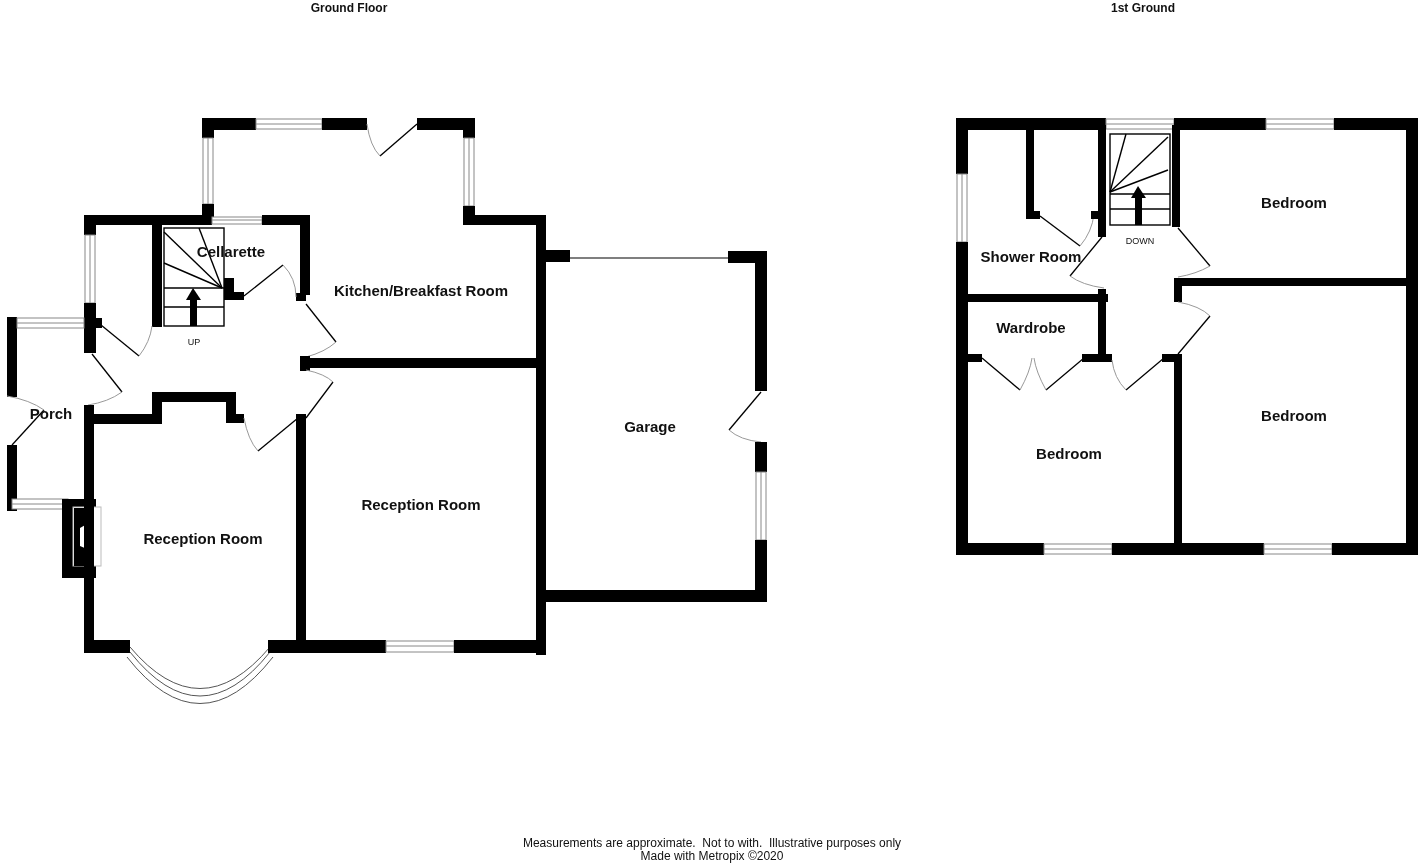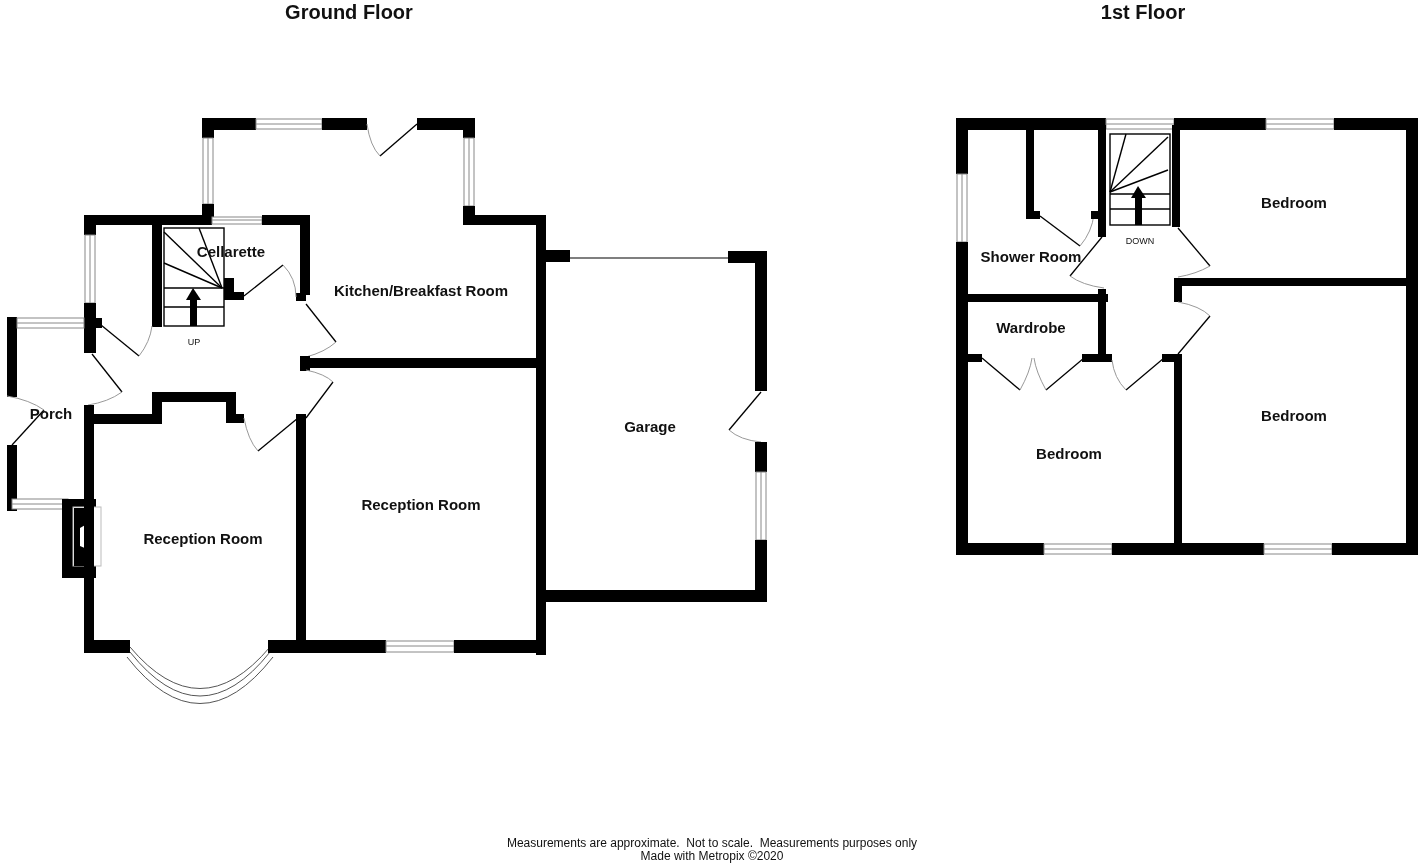--- a/index.html
+++ b/index.html
@@ -1,33 +1,33 @@
 <!DOCTYPE html>
 <html><head>
 <meta charset="utf-8">
 <style>
   html, body { margin:0; padding:0; background:#ffffff; }
   body { width:1424px; height:864px; position:relative; overflow:hidden; font-family:"Liberation Sans", sans-serif; }
-  .floor-title { position:absolute; top:1px; font-weight:bold; font-size:20px; color:#111; transform:translateX(-50%); white-space:nowrap; }
+  .floor-title { position:absolute; top:1px; font-weight:bold; font-size:12px; color:#111; transform:translateX(-50%); white-space:nowrap; }
   svg#plan { position:absolute; left:0; top:0; }
   .room-label { font-family:"Liberation Sans", sans-serif; font-weight:bold; font-size:15px; fill:#111; text-anchor:middle; dominant-baseline:middle; }
   .stair-label { font-family:"Liberation Sans", sans-serif; font-size:9px; fill:#111; text-anchor:middle; dominant-baseline:middle; }
   .wall { fill:#000; }
   .win { fill:#fff; stroke:#888; stroke-width:1; }
   .winline { stroke:#888; stroke-width:1; }
   .door { stroke:#000; stroke-width:1.3; fill:none; }
   .swing { stroke:#999; stroke-width:1; fill:none; }
   .stair { stroke:#000; stroke-width:1.4; fill:#fff; }
   .footer { position:absolute; left:712px; transform:translateX(-50%); text-align:center; font-size:12px; color:#111; line-height:13px; top:837px; white-space:nowrap; }
 </style>
 </head>
 <body>
 
 <div class="floor-title" style="left:349px;">Ground Floor</div>
-<div class="floor-title" style="left:1143px;">1st Floor</div>
+<div class="floor-title" style="left:1143px;">1st Ground</div>
 
 <svg id="plan" width="1424" height="864" viewBox="0 0 1424 864" xmlns="http://www.w3.org/2000/svg">
 
   <g>
 
     <rect class="wall" x="202" y="118" width="54" height="12"></rect>
     <rect class="win" x="256" y="119" width="66" height="10"></rect>
     <line class="winline" x1="256" y1="124" x2="322" y2="124"></line>
     <rect class="wall" x="322" y="118" width="45" height="12"></rect>
     <rect class="wall" x="417" y="118" width="58" height="12"></rect>
@@ -218,15 +218,15 @@
 
   <text class="stair-label" x="1140" y="242">DOWN</text>
   <text class="room-label" x="1031" y="258">Shower Room</text>
   <text class="room-label" x="1031" y="329">Wardrobe</text>
   <text class="room-label" x="1069" y="455">Bedroom</text>
   <text class="room-label" x="1294" y="204">Bedroom</text>
   <text class="room-label" x="1294" y="417">Bedroom</text>
 </svg>
 
 <div class="footer">
-  <div style="white-space:pre;">Measurements are approximate.  Not to scale.  Measurements purposes only</div>
+  <div style="white-space:pre;">Measurements are approximate.  Not to with.  Illustrative purposes only</div>
   <div>Made with Metropix ©2020</div>
 </div>
 
 </body></html>

